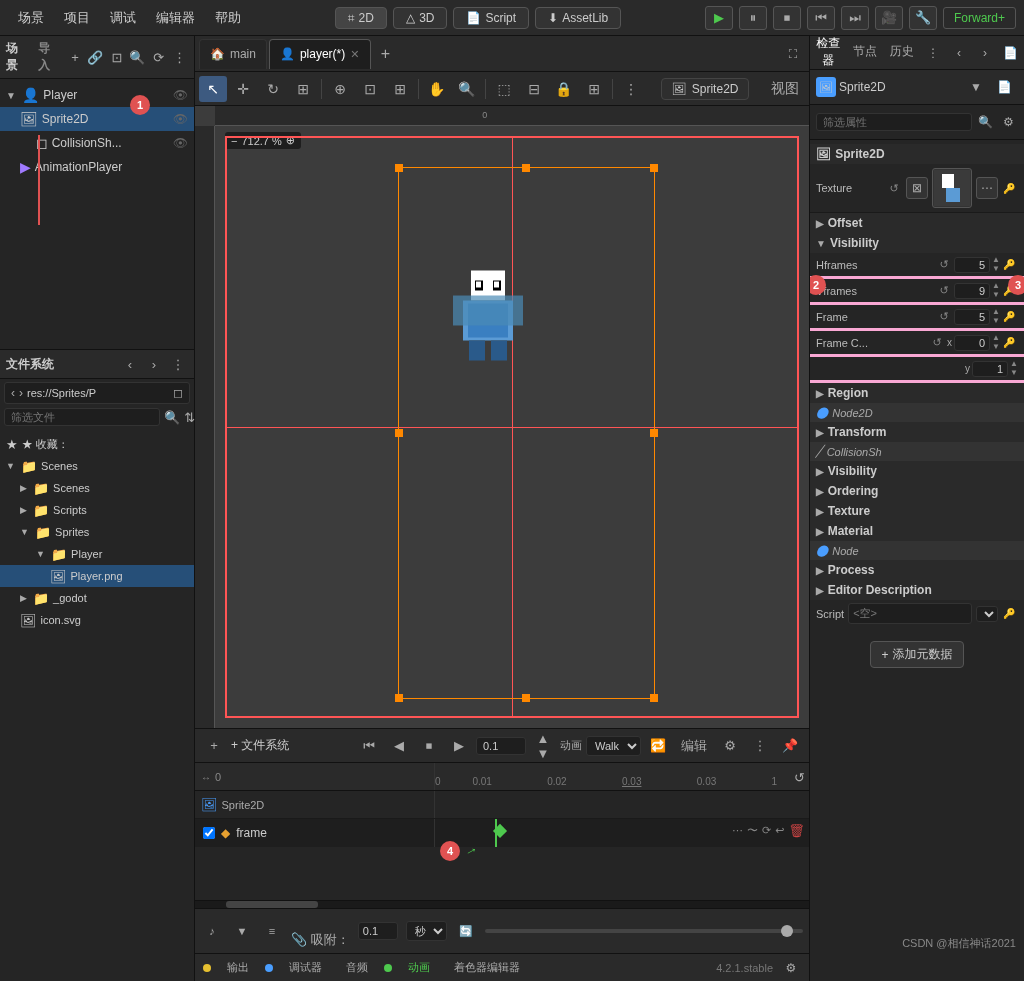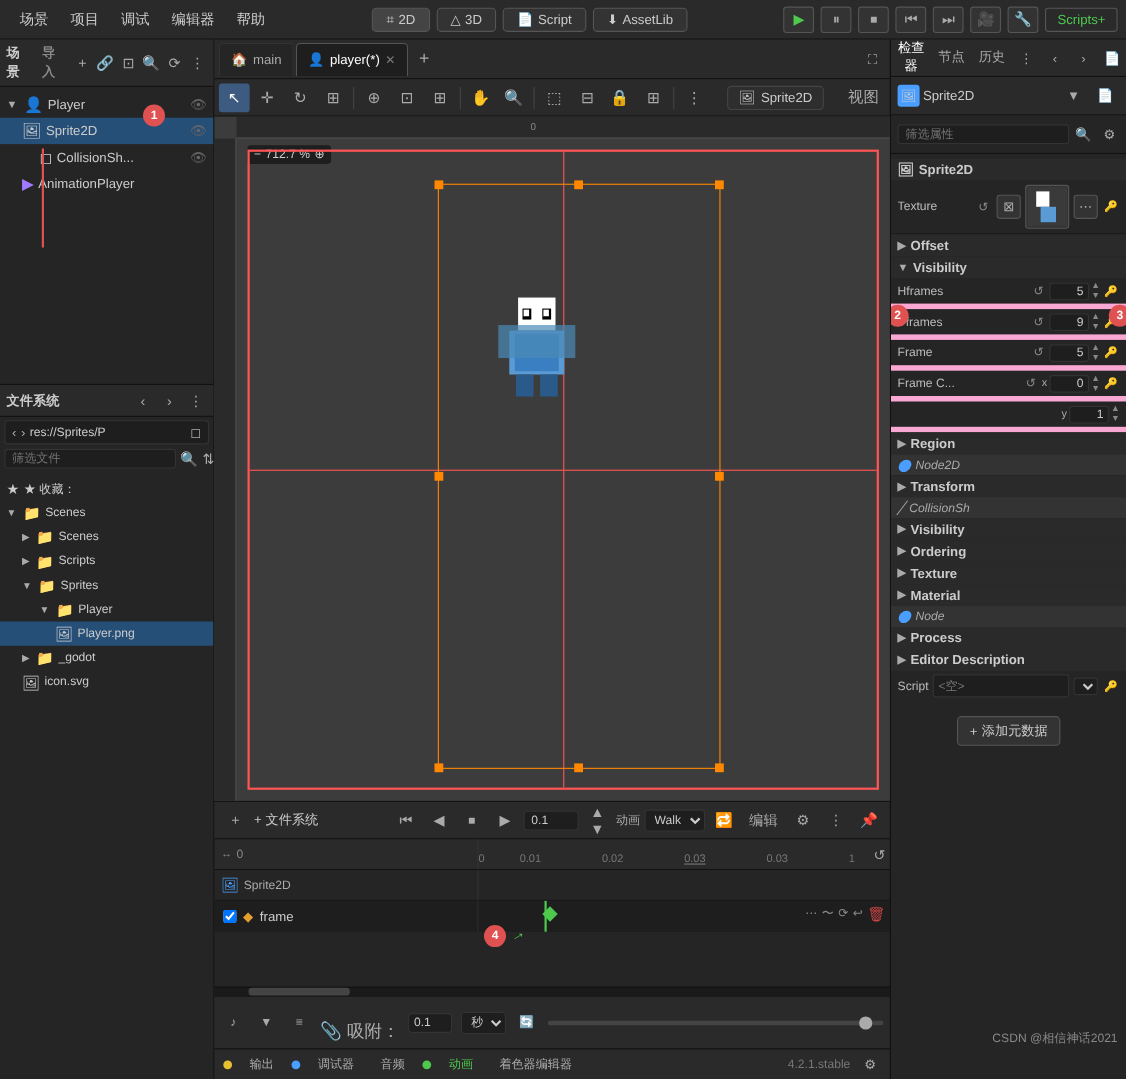--- a/index.html
+++ b/index.html
@@ -450,21 +450,21 @@
       background: #2a2a2a;
       border-top: 1px solid #111;
       gap: 8px;
     }
     .anim-bottom-btn {
       width: 22px; height: 20px;
       display: flex; align-items: center; justify-content: center;
       color: #aaa; cursor: pointer;
       border-radius: 3px; font-size: 11px;
     }
-    .snap-label { font-size: 16px; color: #aaa; margin-top: 18px; }
+    .snap-label { font-size: 13px; color: #aaa; margin-top: 18px; }
     .snap-input {
       background: #1e1e1e;
       border: 1px solid #333;
       border-radius: 3px;
       color: #ccc;
       padding: 2px 4px;
       font-size: 11px;
       width: 40px;
     }
     .snap-select {
@@ -602,21 +602,21 @@
       font-size: 11px;
       color: #aaa;
       font-style: italic;
       gap: 4px;
     }
 
     .inspector-row {
       display: flex;
       align-items: center;
       padding: 3px 6px;
-      border-bottom: 5px solid #f9a8d4;
+      border-bottom: 3px solid #f9a8d4;
       gap: 4px;
       min-height: 26px;
     }
     .inspector-row-label {
       flex: 1;
       font-size: 11px;
       color: #bbb;
       white-space: nowrap;
       overflow: hidden;
       text-overflow: ellipsis;
@@ -763,21 +763,21 @@
   </div>
   <div class="top-menu-spacer"></div>
   <div class="top-menu-right">
     <div class="play-btn green">▶</div>
     <div class="play-btn">⏸</div>
     <div class="play-btn">⏹</div>
     <div class="play-btn">⏮</div>
     <div class="play-btn">⏭</div>
     <div class="play-btn">🎥</div>
     <div class="play-btn">🔧</div>
-    <div class="forward-btn">Scripts+</div>
+    <div class="forward-btn">Forward+</div>
   </div>
 </div>
 
 <div class="main-layout">
 
   <div class="left-panel">
 
     <div class="panel-header">
       <span class="panel-title">场景</span>
       <span class="panel-title" style="margin-left:8px;color:#888;">导入</span>

